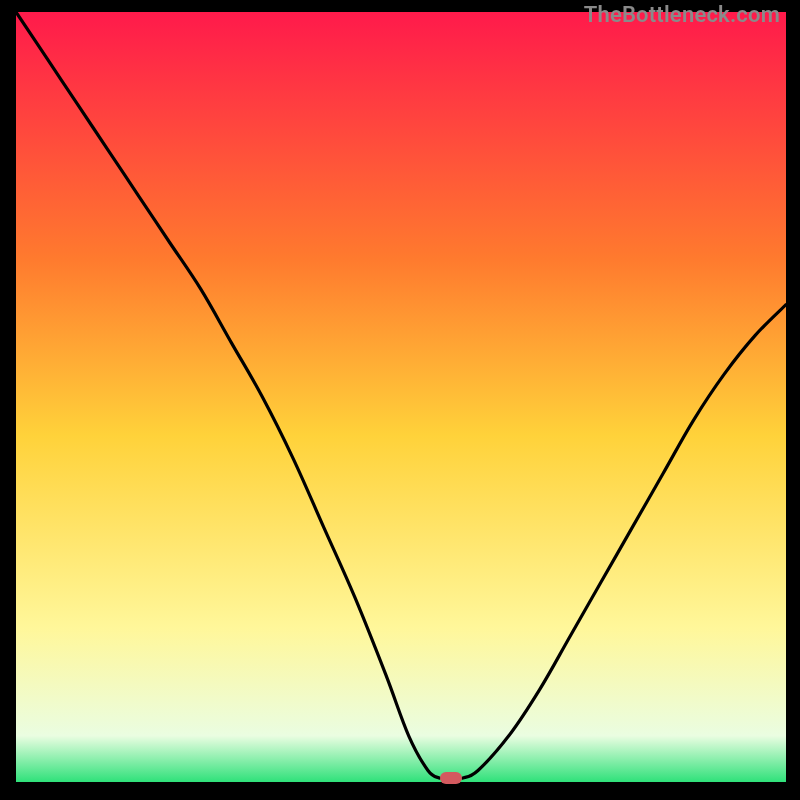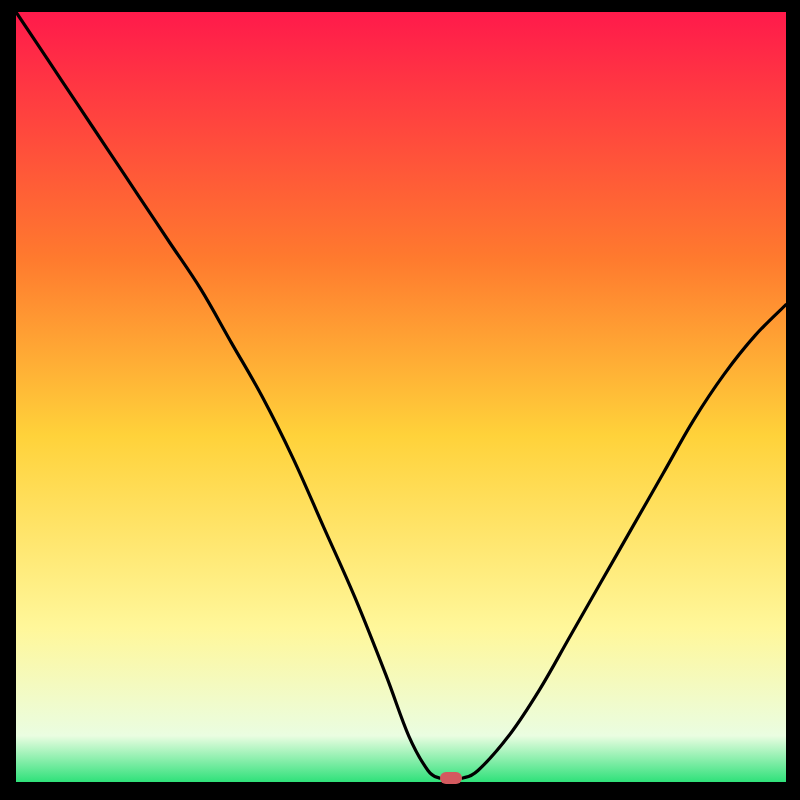--- a/index.html
+++ b/index.html
@@ -33,13 +33,14 @@
           <stop id="g5" offset="100%" stop-color="#2fe17a"></stop>
         </linearGradient>
       </defs>
       <rect x="0" y="0" width="770" height="770" fill="url(#bg-grad)"></rect>
       <path id="curve" fill="none" stroke="#000000" stroke-width="3.2" stroke-linecap="round" stroke-linejoin="round" d="M 0.00 0.00 C 5.54 8.32, 19.71 29.57, 30.80 46.20 C 41.89 62.83, 50.51 75.77, 61.60 92.40 C 72.69 109.03, 81.31 121.97, 92.40 138.60 C 103.49 155.23, 112.11 168.17, 123.20 184.80 C 134.29 201.43, 142.91 214.37, 154.00 231.00 C 165.09 247.63, 173.71 259.18, 184.80 277.20 C 195.89 295.22, 204.51 311.70, 215.60 331.10 C 226.69 350.50, 235.31 364.21, 246.40 385.00 C 257.49 405.79, 266.11 423.04, 277.20 446.60 C 288.29 470.16, 296.91 490.95, 308.00 515.90 C 319.09 540.85, 327.71 558.87, 338.80 585.20 C 349.89 611.53, 359.90 637.25, 369.60 662.20 C 379.30 687.15, 385.08 706.47, 392.70 723.80 C 400.32 741.13, 406.41 750.83, 411.95 758.45 C 417.49 766.07, 421.42 764.76, 423.50 766.15 M 446.60 766.15 C 449.37 764.76, 453.68 766.07, 462.00 758.45 C 470.32 750.83, 481.71 738.35, 492.80 723.80 C 503.89 709.25, 512.51 695.62, 523.60 677.60 C 534.69 659.58, 543.31 643.10, 554.40 623.70 C 565.49 604.30, 574.11 589.20, 585.20 569.80 C 596.29 550.40, 604.91 535.30, 616.00 515.90 C 627.09 496.50, 635.71 481.40, 646.80 462.00 C 657.89 442.60, 666.51 426.12, 677.60 408.10 C 688.69 390.08, 697.31 377.15, 708.40 361.90 C 719.49 346.65, 728.11 335.87, 739.20 323.40 C 750.29 310.93, 764.46 298.14, 770.00 292.60"></path>
     </svg>
   </div>
 
   <div id="marker" class="mark-dot" style="left: 440.05px; top: 772.15px; width: 22px; height: 12px; background: rgb(212, 90, 95);"></div>
 
+  <div class="watermark">TheBottleneck.com</div>
 </div>
 
 </body></html>

